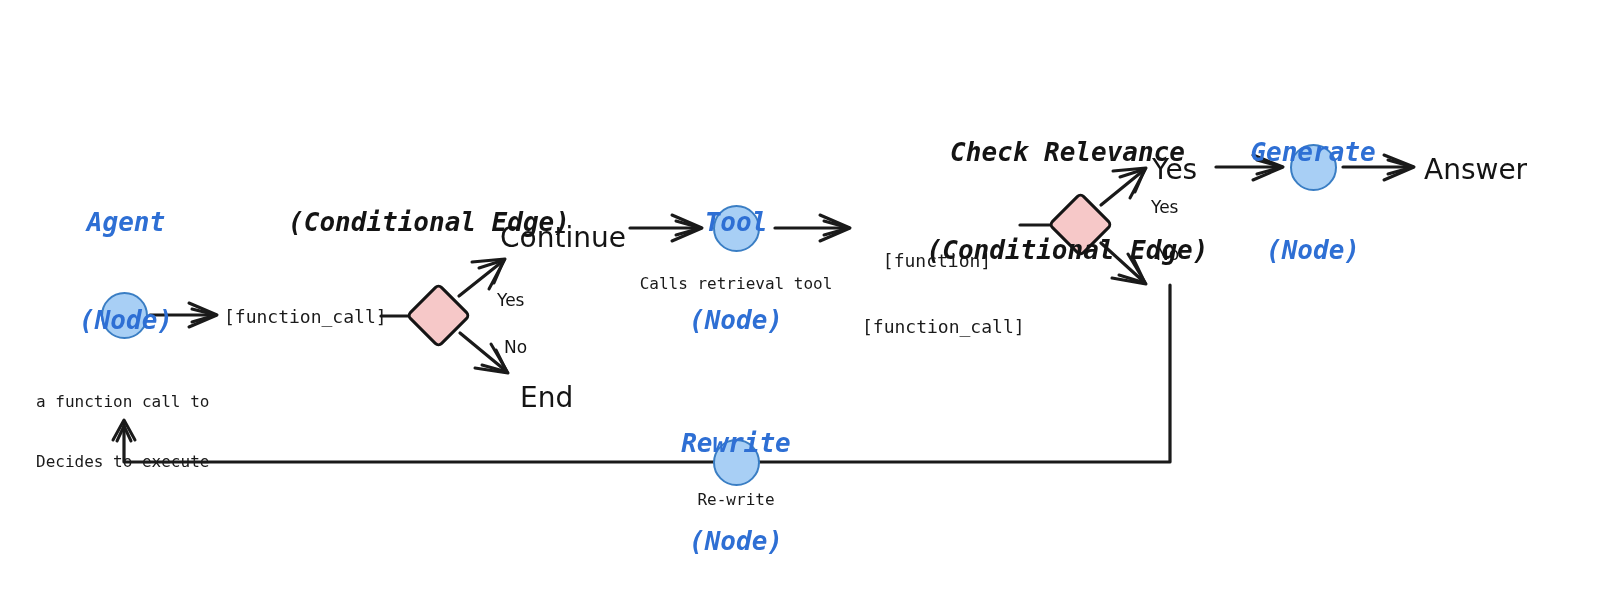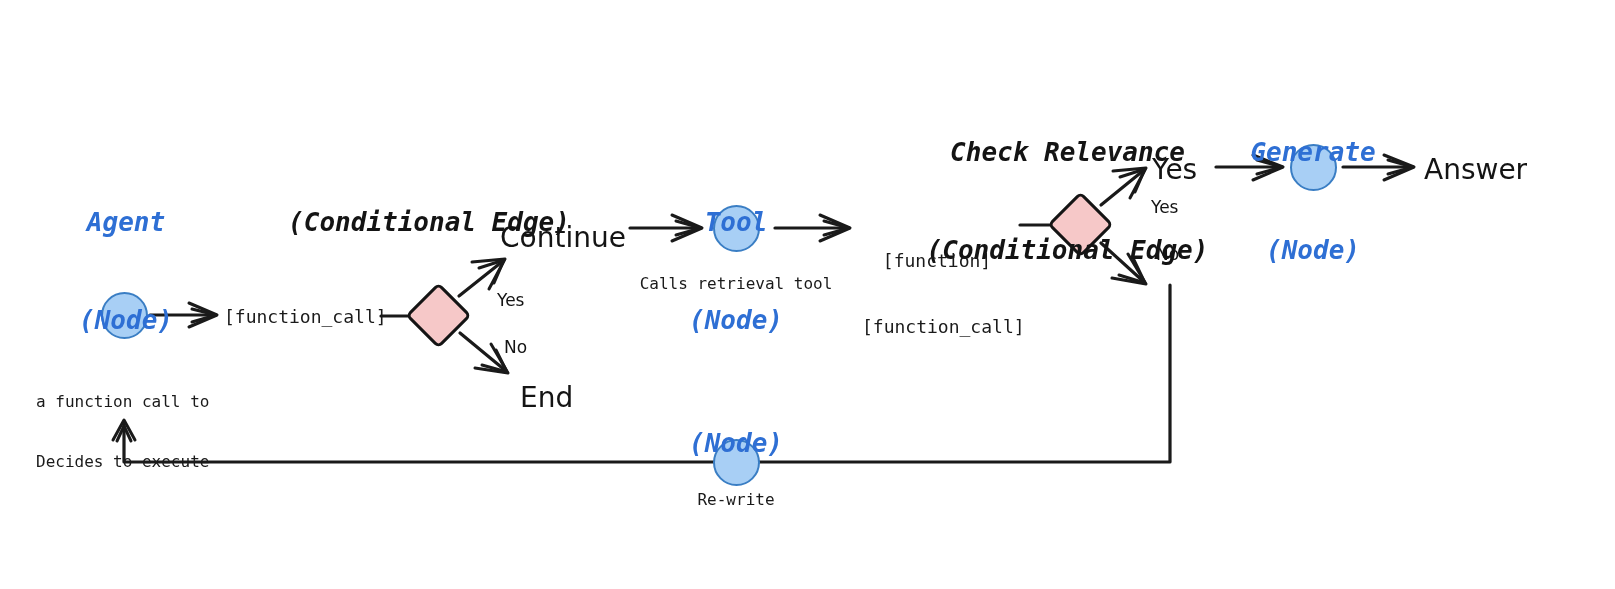--- a/index.html
+++ b/index.html
@@ -197,20 +197,21 @@
     <div>Check Relevance</div>
     <div>(Conditional Edge)</div>
   </div>
 
   <div class="lbl heading node-title" style="left:1213px; top:71px; width:200px;">
     <div>Generate</div>
     <div>(Node)</div>
   </div>
 
   <div class="lbl heading node-title" style="left:636px; top:362px; width:200px;">
+    <div>Rewrite</div>
     <div>(Node)</div>
   </div>
 
   <div class="lbl caption left-align" style="left:36px; top:352px; width:230px; line-height:20px;">
     <div>a function call to</div>
     <div>Decides to execute</div>
   </div>
 
   <div class="lbl caption" style="left:616px; top:264px; width:240px;margin-top:10px;">Calls retrieval tool</div>
 

